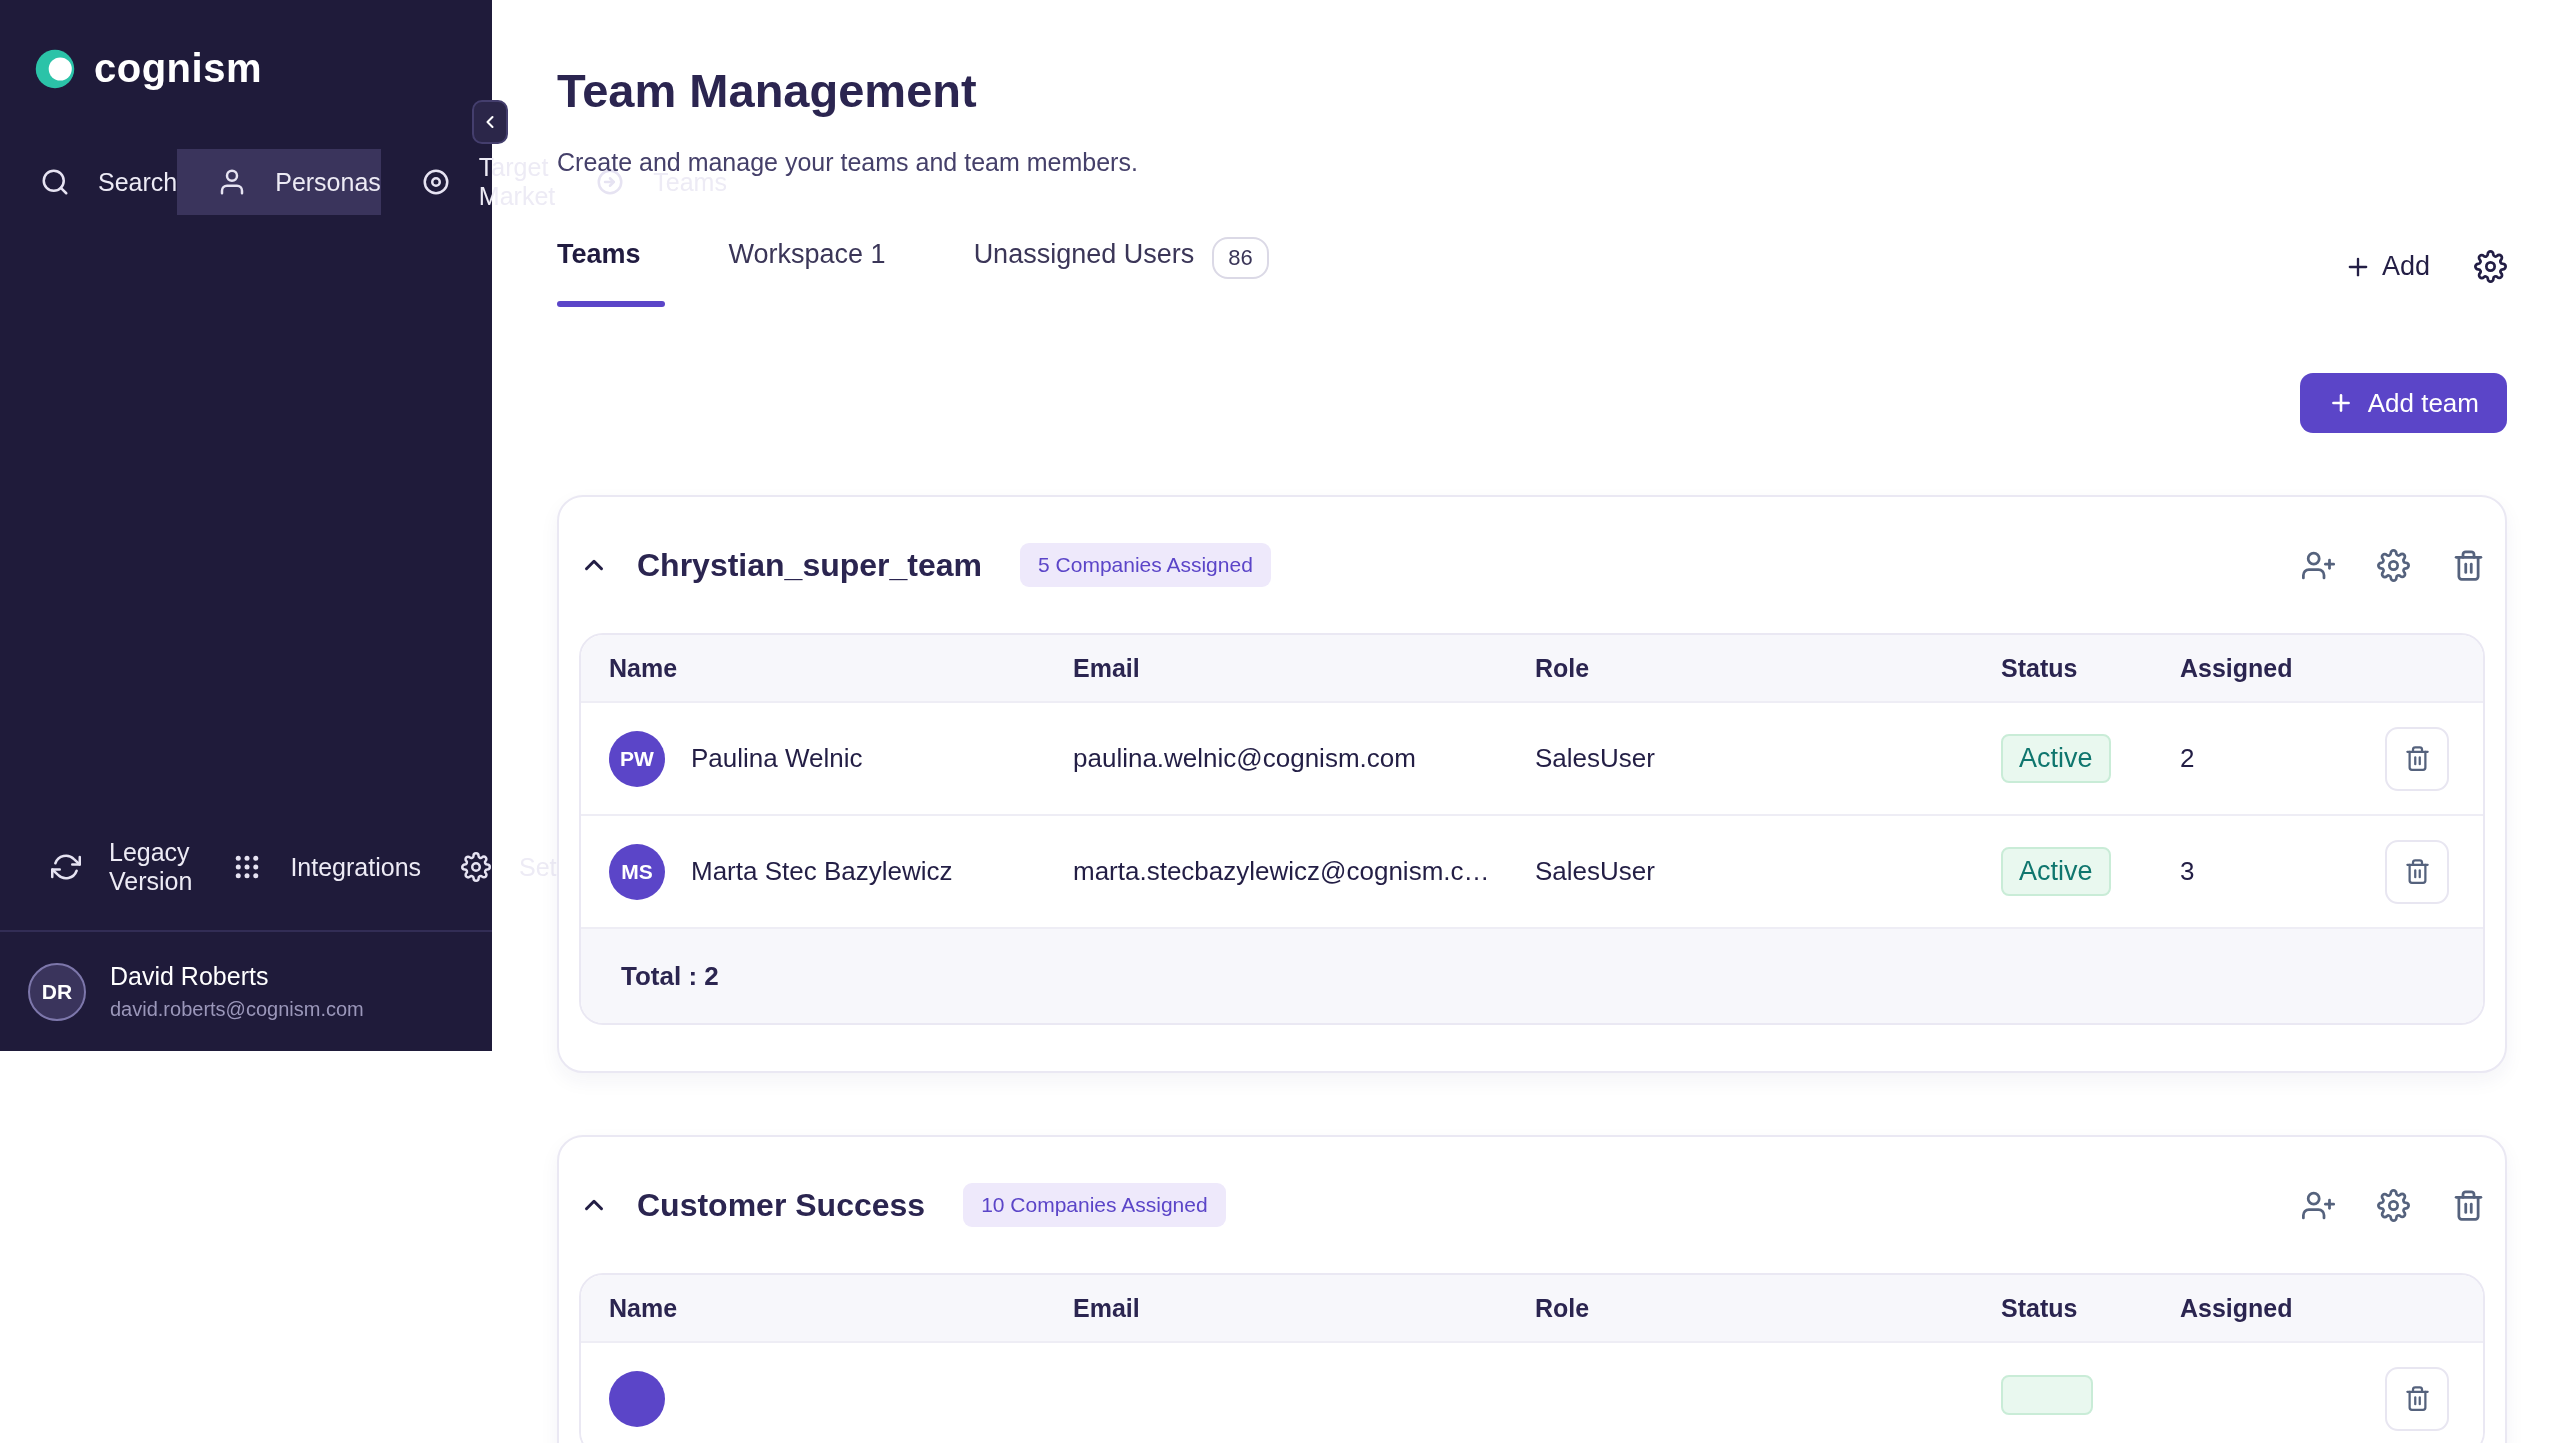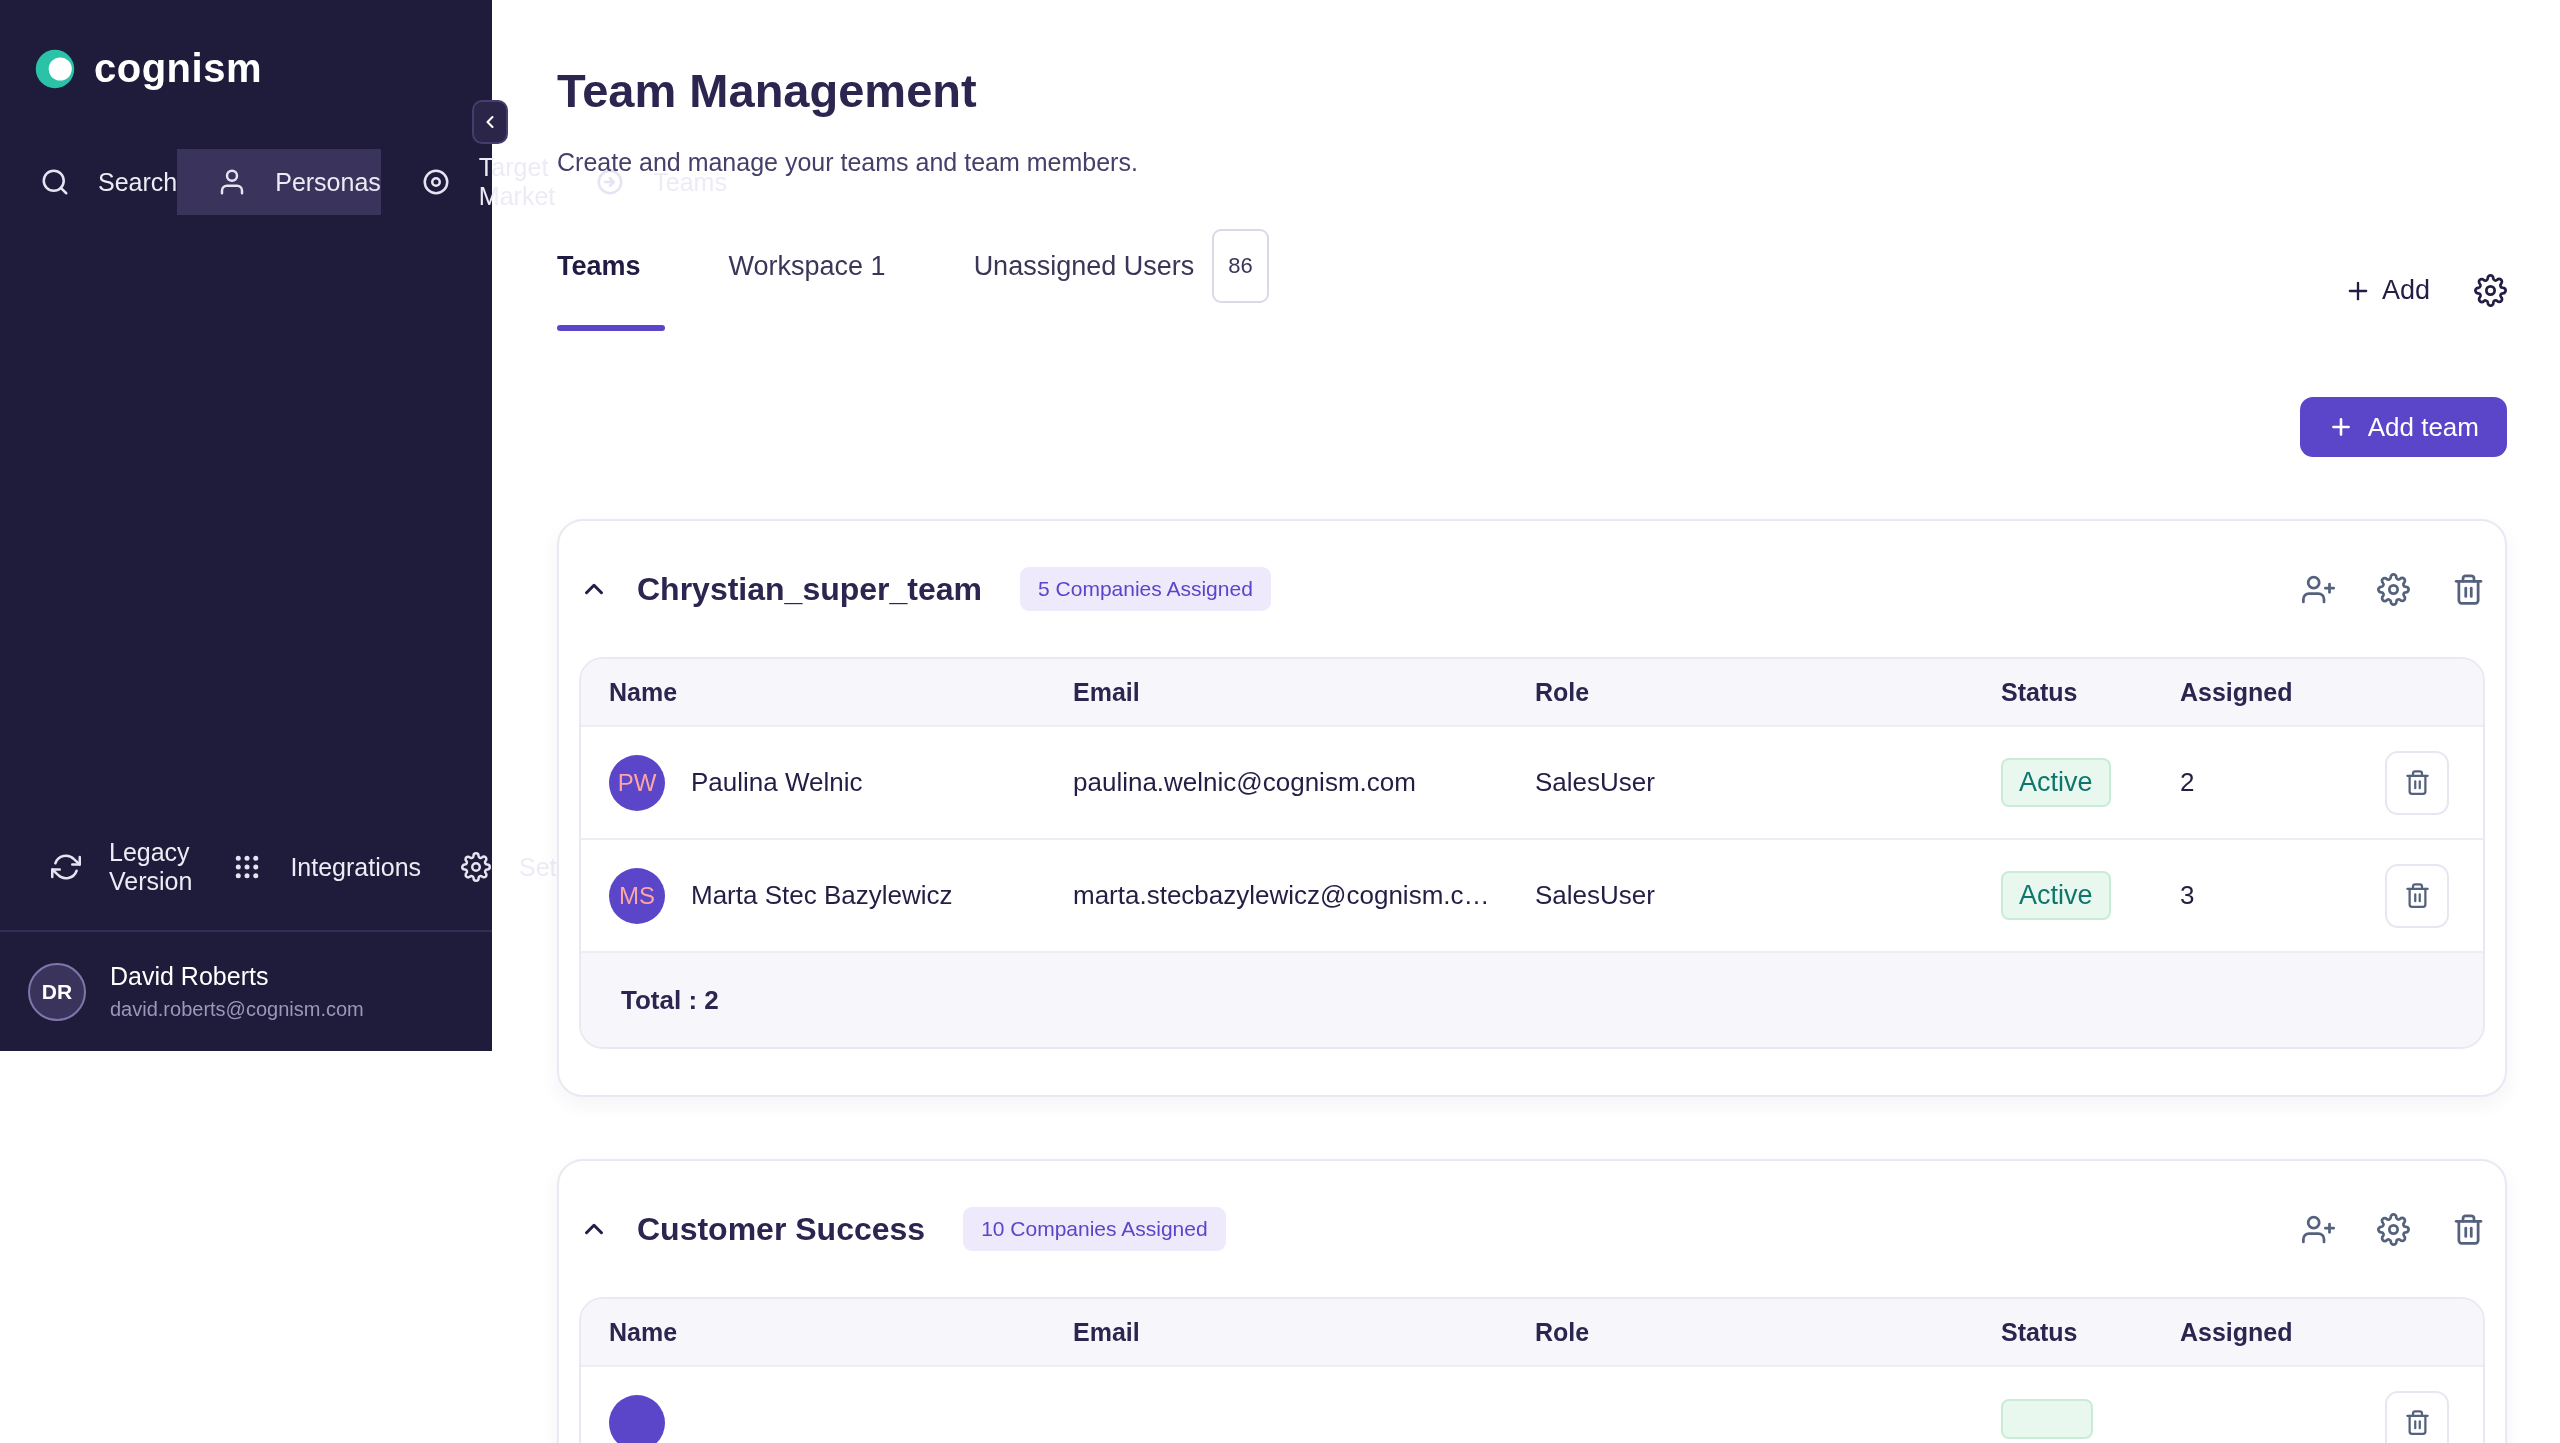--- a/index.html
+++ b/index.html
@@ -52,22 +52,22 @@
   .tab {
     font-size:27px; color:#3b3658; padding-bottom:28px; position:relative;
     display:flex; align-items:center; gap:18px; cursor:pointer; font-weight:500;
   }
   .tab.active { color:#201b40; font-weight:700; }
   .tab.active::after {
     content:""; position:absolute; left:0; bottom:0; height:6px; width:calc(100% + 24px);
     background:#5b45c8; border-radius:3px;
   }
   .tab-badge {
-    border:2px solid #dbd9e6; border-radius:9px; padding:22px 14px;
-    font-size:22px; color:#3b3658; font-weight:500; background:#fff;
+    border:2px solid #dbd9e6; border-radius:16px; padding:6px 14px;
+    font-size:22px; color:#3b3658; font-weight:500; background:#fff;margin-top:8px;
   }
   .tabs-right { margin-left:auto; display:flex; align-items:center; gap:44px; padding-bottom:24px; }
   .add-link { display:flex; align-items:center; gap:10px; font-size:27px; color:#231e45; cursor:pointer; }
   .add-link svg { width:28px; height:28px; color:#231e45; }
   .header-gear { cursor:pointer; }
   .header-gear svg { width:33px; height:33px; color:#231e45; }
 
   .addteam-row { display:flex; justify-content:flex-end; margin-top:66px; }
   .btn-addteam {
     display:flex; align-items:center; gap:14px; background:#5b45c8; color:#ffffff;
@@ -95,22 +95,22 @@
 
   .member-table { margin-top:46px; border:2px solid #eae8f3; border-radius:24px; overflow:hidden; }
   .t-head, .t-row {
     display:grid; grid-template-columns:492px 462px 466px 179px 150px 1fr; align-items:center;
   }
   .t-head { height:66px; background:#f7f7fb; font-size:25px; font-weight:700; color:#2b2550; }
   .cell-pad { padding-left:28px; }
   .t-row { height:113px; border-top:2px solid #eeedf5; font-size:26px; color:#231e45; background:#fff; }
   .member { display:flex; align-items:center; gap:26px; padding-left:28px; }
   .avatar {
-    width:56px; height:56px; border-radius:50%; background:#5b45c8; color:#fca5a5;
-    font-size:24px; font-weight:400; display:flex; align-items:center; justify-content:center; flex:0 0 auto;
+    width:56px; height:56px; border-radius:50%; background:#5b45c8; color:#ffffff;
+    font-size:21px; font-weight:700; display:flex; align-items:center; justify-content:center; flex:0 0 auto;
   }
   .status-badge {
     display:inline-block; background:#e9f8ef; color:#0f766e; border:2px solid #c9ecd7;
     font-size:27px; padding:7px 16px; border-radius:8px; justify-self:start;
   }
   .status-badge.empty { width:92px; height:40px; padding:0; }
   .actions { display:flex; justify-content:flex-end; padding-right:34px; }
   .trash-btn {
     width:64px; height:64px; border:2px solid #e8e6f1; border-radius:13px; background:#fff;
     display:flex; align-items:center; justify-content:center; cursor:pointer;

